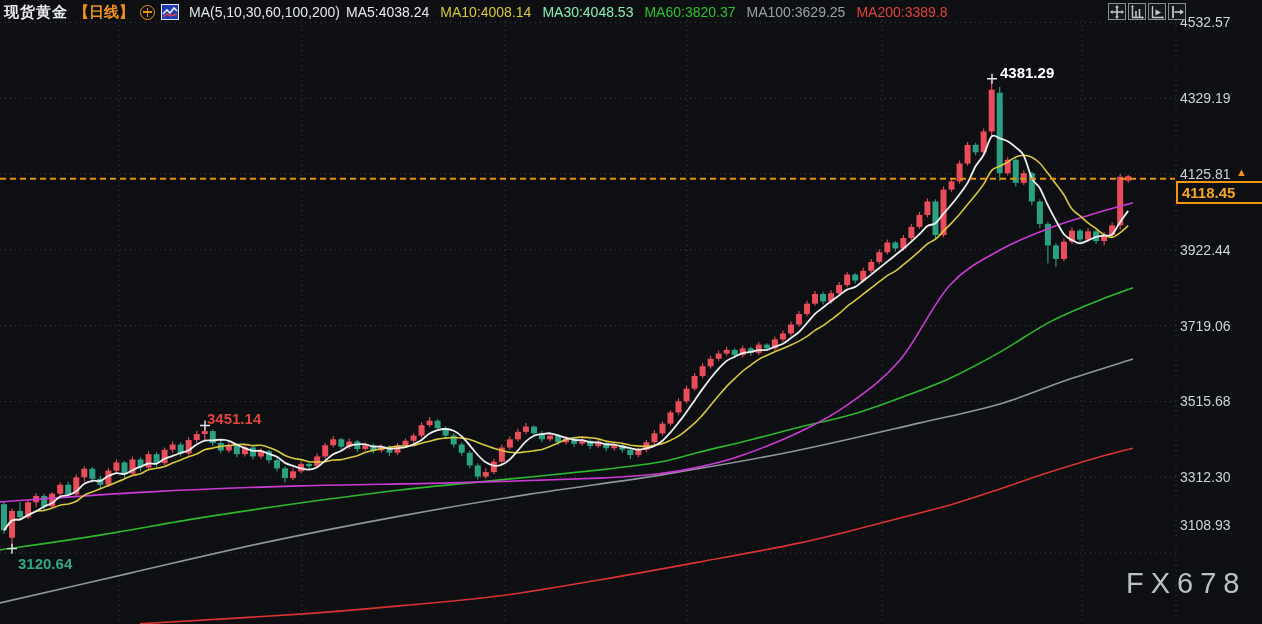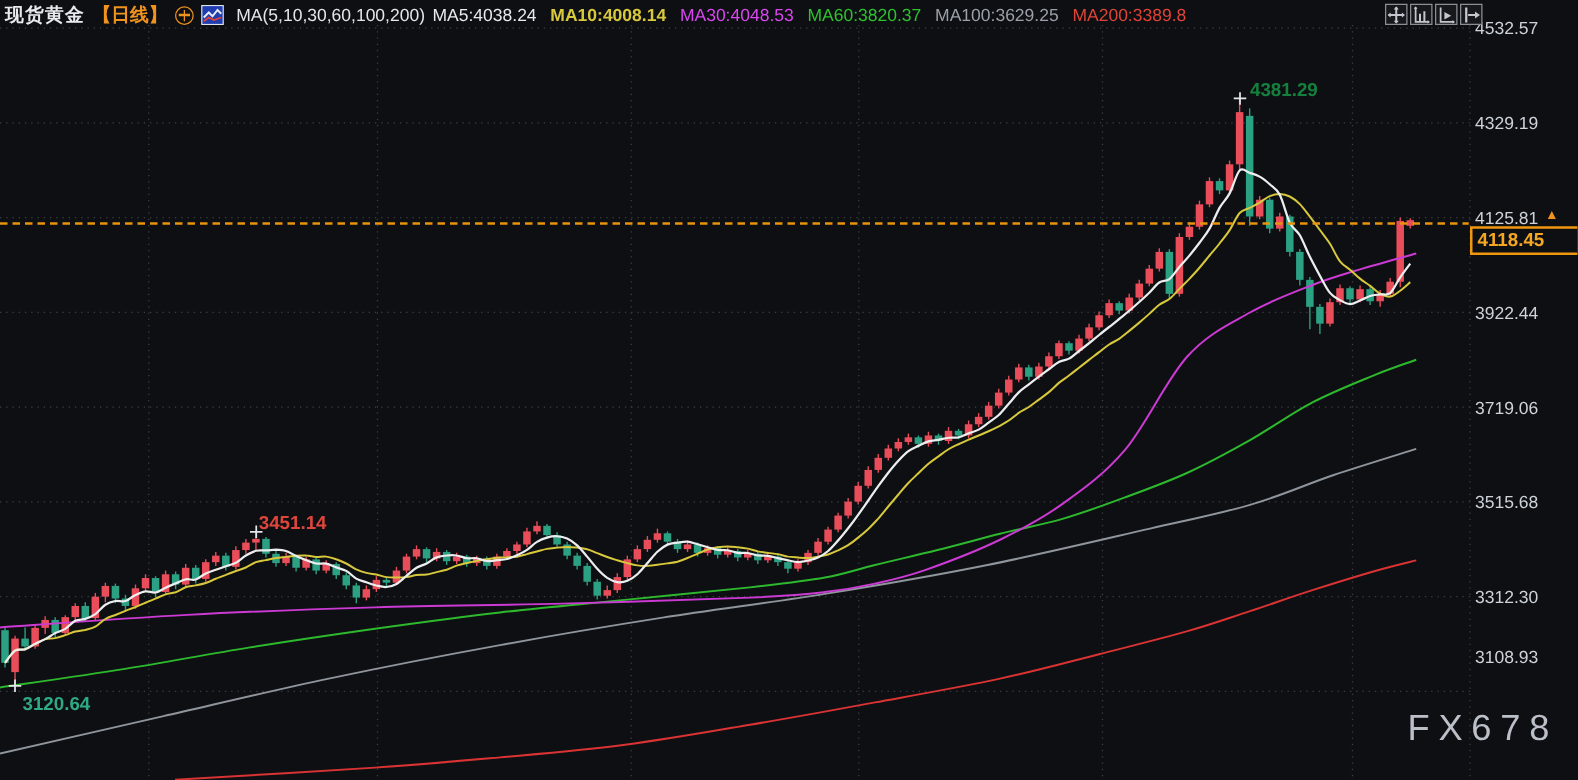--- a/index.html
+++ b/index.html
@@ -353,22 +353,22 @@
     <span class="period">【日线】</span>
     <span class="plus-circle"></span>
     <svg class="mini-chart-icon" viewBox="0 0 16 14">
       <rect x="0" y="0" width="16" height="14" fill="#1f3db0"></rect>
       <polyline points="1,9 5,5 8,8 12,3 15,6" fill="none" stroke="#e8eaf2" stroke-width="1.6"></polyline>
       <polyline points="1,12 5,9 9,11 15,9" fill="none" stroke="#e04438" stroke-width="1.4"></polyline>
     </svg>
     <span class="ma-group">MA(5,10,30,60,100,200)</span>
     <div id="legend">
         <span style="color: rgb(232, 233, 235);">MA5:4038.24</span>
-        <span style="color: rgb(216, 200, 60); font-weight: bold;">MA10:4008.14</span>
-        <span style="color: #d946ef;">MA30:4048.53</span>
+        <span style="color: rgb(216, 200, 60);">MA10:4008.14</span>
+        <span style="color: #86efac;">MA30:4048.53</span>
         <span style="color: rgb(46, 194, 46);">MA60:3820.37</span>
         <span style="color: rgb(154, 160, 168);">MA100:3629.25</span>
         <span style="color: rgb(224, 68, 56);">MA200:3389.8</span>
       </div>
   </div>
 
   <div id="toolbar">
     <div class="tool-btn">
       <svg width="14" height="14" viewBox="0 0 14 14">
         <path d="M7 1v12M1 7h12" stroke="#c3c7cd" stroke-width="1.6" fill="none"></path>
@@ -405,18 +405,18 @@
       <div class="axis-label" style="top: 241.805px;">3922.44</div>
       <div class="axis-label" style="top: 317.605px;">3719.06</div>
       <div class="axis-label" style="top: 393.404px;">3515.68</div>
       <div class="axis-label" style="top: 469.204px;">3312.30</div>
       <div class="axis-label" style="top: 517px;">3108.93</div>
     </div>
 
   <div id="price-badge" style="top: 180.752px;">4118.45</div>
   <div id="alert-arrow" style="top: 165.752px;">▲</div>
 
-  <div class="annot" id="annot-high" style="left: 1000px; top: 63.7914px; color: #15803d;">4381.29</div>
+  <div class="annot" id="annot-high" style="left: 1000px; top: 63.7914px; color: #ffffff;">4381.29</div>
   <div class="annot" id="annot-mid" style="left: 207px; top: 410.458px; color: rgb(224, 69, 60);">3451.14</div>
   <div class="annot" id="annot-low" style="left: 18px; top: 554.636px; color: rgb(47, 168, 132); text-align: center;">3120.64</div>
 
   <div id="watermark">FX678</div>
 </div>
 
 </body></html>

